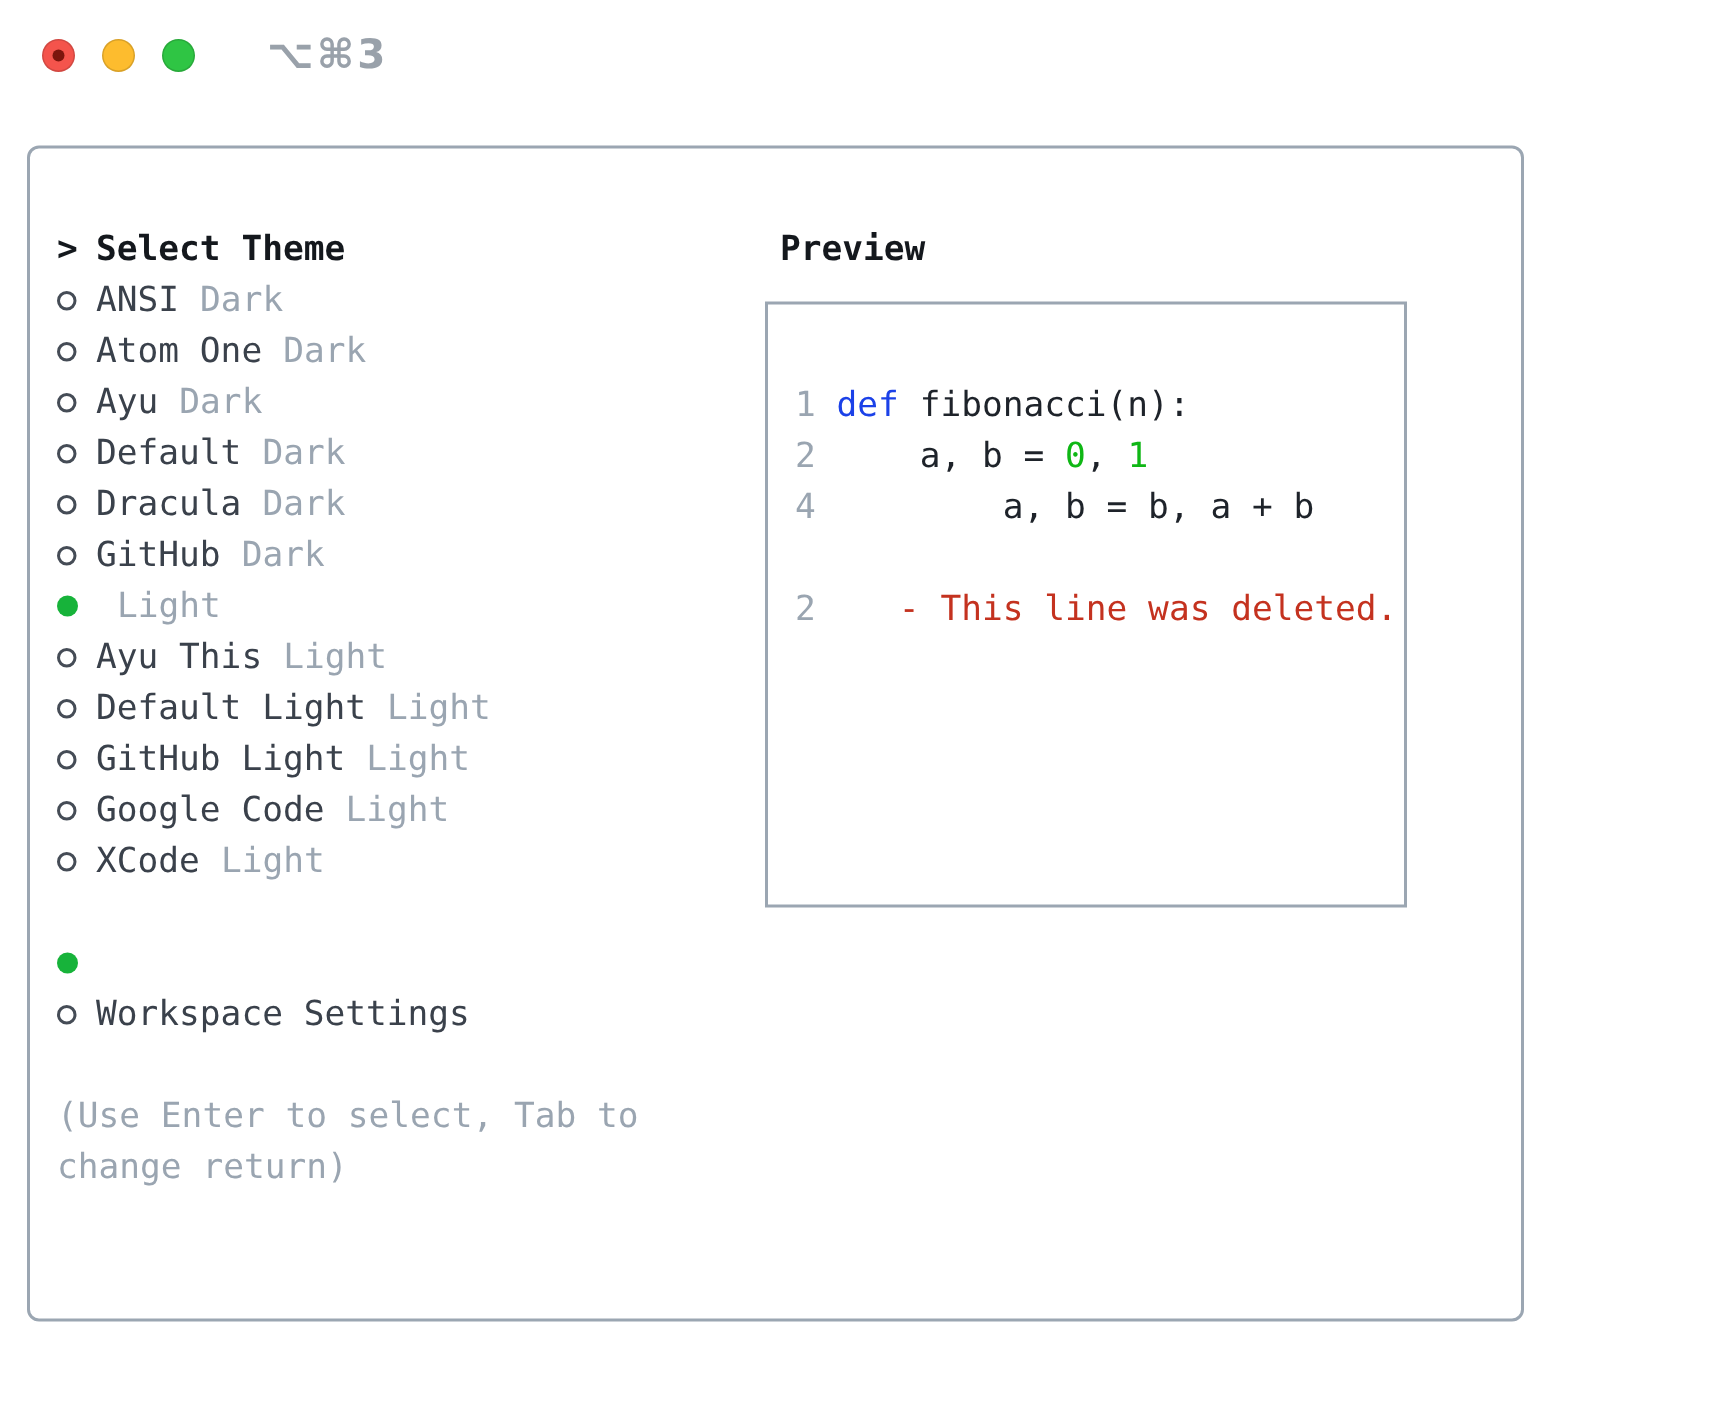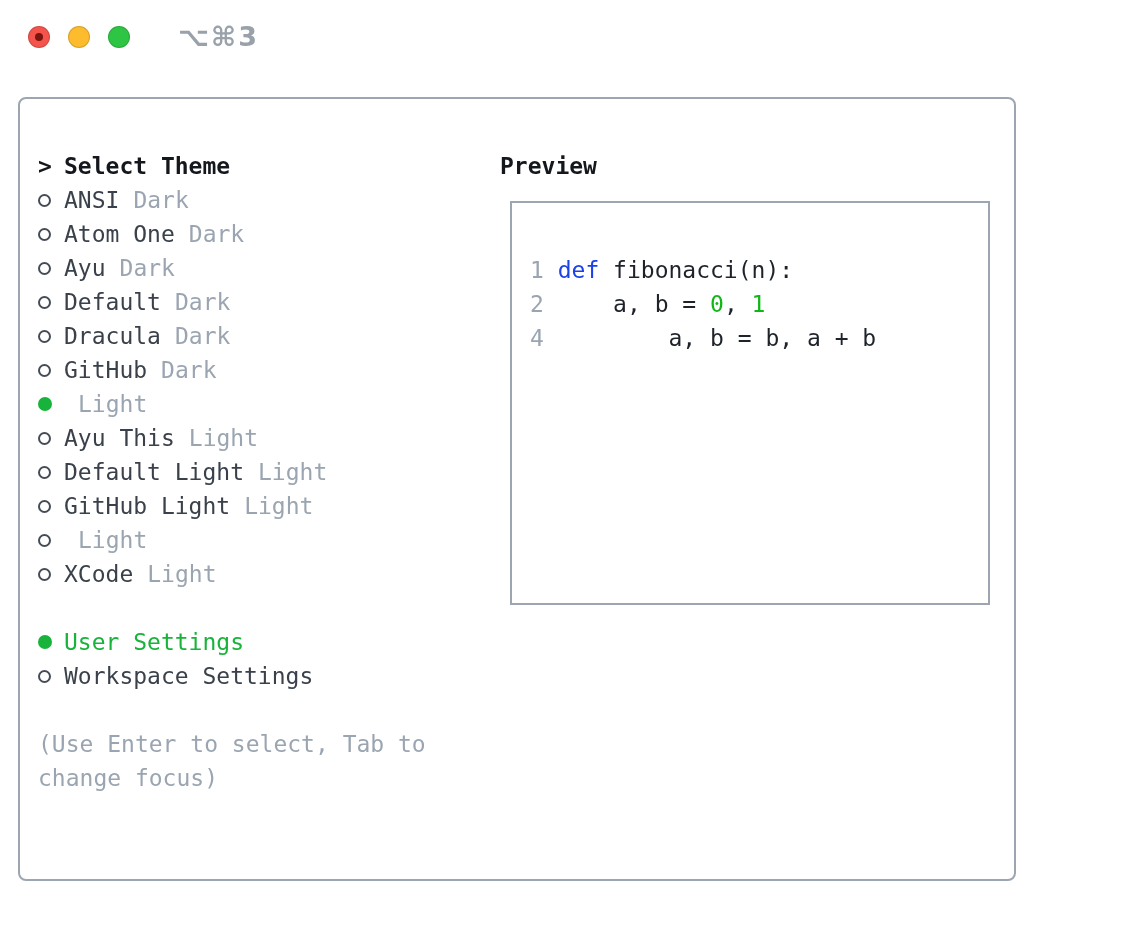--- a/index.html
+++ b/index.html
@@ -35,22 +35,22 @@
   .chev{font-weight:700; color:var(--heading);}
   .circle{display:inline-block; width:13px; height:13px; border:2px solid #454c56; border-radius:50%;}
   .circle.sel{width:14px; height:14px; border:none; background:var(--accent-green);}
   .lbl{color:var(--fg);text-align:right;}
   .lbl.green{color:var(--accent-green);}
   .lbl.head{font-weight:700; color:var(--heading);}
   .tag{color:var(--muted); margin-left:14px;}
   .spacer{height:34px;}
   .help{width:412px; color:var(--muted); white-space:normal;}
   
-  .preview-title{position:absolute; left:500px; top:149px; height:34px; line-height:34px; font-size:23px; font-weight:700; color:var(--heading);}
-  .preview-box{position:absolute; left:510px; top:201px; width:480px; height:404px; border:2px solid var(--border); padding:50px 0 0 18px; overflow:hidden;}
+  .preview-title{position:absolute; left:520px; top:149px; height:34px; line-height:34px; font-size:23px; font-weight:700; color:var(--heading);}
+  .preview-box{position:absolute; left:510px; top:201px; width:428px; height:404px; border:2px solid var(--border); padding:50px 0 0 18px; overflow:hidden;}
   .cl{height:34px; line-height:34px; font-size:23px; white-space:pre;}
   .c-muted{color:var(--muted);} .c-fg{color:var(--code-fg);} .c-blue{color:var(--code-blue);}
   .c-cyan{color:var(--code-cyan);} .c-green{color:var(--code-green);} .c-red{color:var(--code-red);}
 </style>
 </head>
 <body>
 
 <div class="titlebar">
   <span class="light red">
       <span class="dot"></span>
@@ -71,31 +71,32 @@
       <div class="row"><span class="marker"><span class="circle"></span></span><span class="lbl">ANSI</span><span class="tag">Dark</span></div>
       <div class="row"><span class="marker"><span class="circle"></span></span><span class="lbl">Atom One</span><span class="tag">Dark</span></div>
       <div class="row"><span class="marker"><span class="circle"></span></span><span class="lbl">Ayu</span><span class="tag">Dark</span></div>
       <div class="row"><span class="marker"><span class="circle"></span></span><span class="lbl">Default</span><span class="tag">Dark</span></div>
       <div class="row"><span class="marker"><span class="circle"></span></span><span class="lbl">Dracula</span><span class="tag">Dark</span></div>
       <div class="row"><span class="marker"><span class="circle"></span></span><span class="lbl">GitHub</span><span class="tag">Dark</span></div>
       <div class="row"><span class="marker"><span class="circle sel"></span></span><span class="tag">Light</span></div>
       <div class="row"><span class="marker"><span class="circle"></span></span><span class="lbl">Ayu This</span><span class="tag">Light</span></div>
       <div class="row"><span class="marker"><span class="circle"></span></span><span class="lbl">Default Light</span><span class="tag">Light</span></div>
       <div class="row"><span class="marker"><span class="circle"></span></span><span class="lbl">GitHub Light</span><span class="tag">Light</span></div>
-      <div class="row"><span class="marker"><span class="circle"></span></span><span class="tag">Light</span></div>
+      <div class="row"><span class="marker"><span class="circle"></span></span><span class="lbl">Google Code</span><span class="tag">Light</span></div>
       <div class="row"><span class="marker"><span class="circle"></span></span><span class="lbl">XCode</span><span class="tag">Light</span></div>
     </div>
   <div class="spacer"></div>
   <div>
-      <div class="row"><span class="marker"><span class="circle sel"></span></span><span class="lbl green">User Settings</span></div>
+      <div class="row"><span class="marker"><span class="circle sel"></span></span></div>
       <div class="row"><span class="marker"><span class="circle"></span></span><span class="lbl">Workspace Settings</span></div>
     </div>
   <div class="spacer"></div>
-  <div class="help">(Use Enter to select, Tab to change focus)</div>
+  <div class="help">(Use Enter to select, Tab to change return)</div>
 </div>
 
 <div class="preview-title">Preview</div>
 <div class="preview-box">
     <div class="cl"><span class="c-muted">1 </span><span class="c-blue">def</span><span class="c-fg"> fibonacci(n):</span></div>
     <div class="cl"><span class="c-muted">2 </span><span class="c-fg">    a, b = </span><span class="c-green">0</span><span class="c-fg">, </span><span class="c-green">1</span></div>
     <div class="cl"><span class="c-muted">4 </span><span class="c-fg">        a, b = b, a + b</span></div>
     <div class="cl">&nbsp;</div>
+    <div class="cl"><span class="c-muted">2 </span><span class="c-red">   - This line was deleted.</span></div>
   </div>
 
 </body></html>

